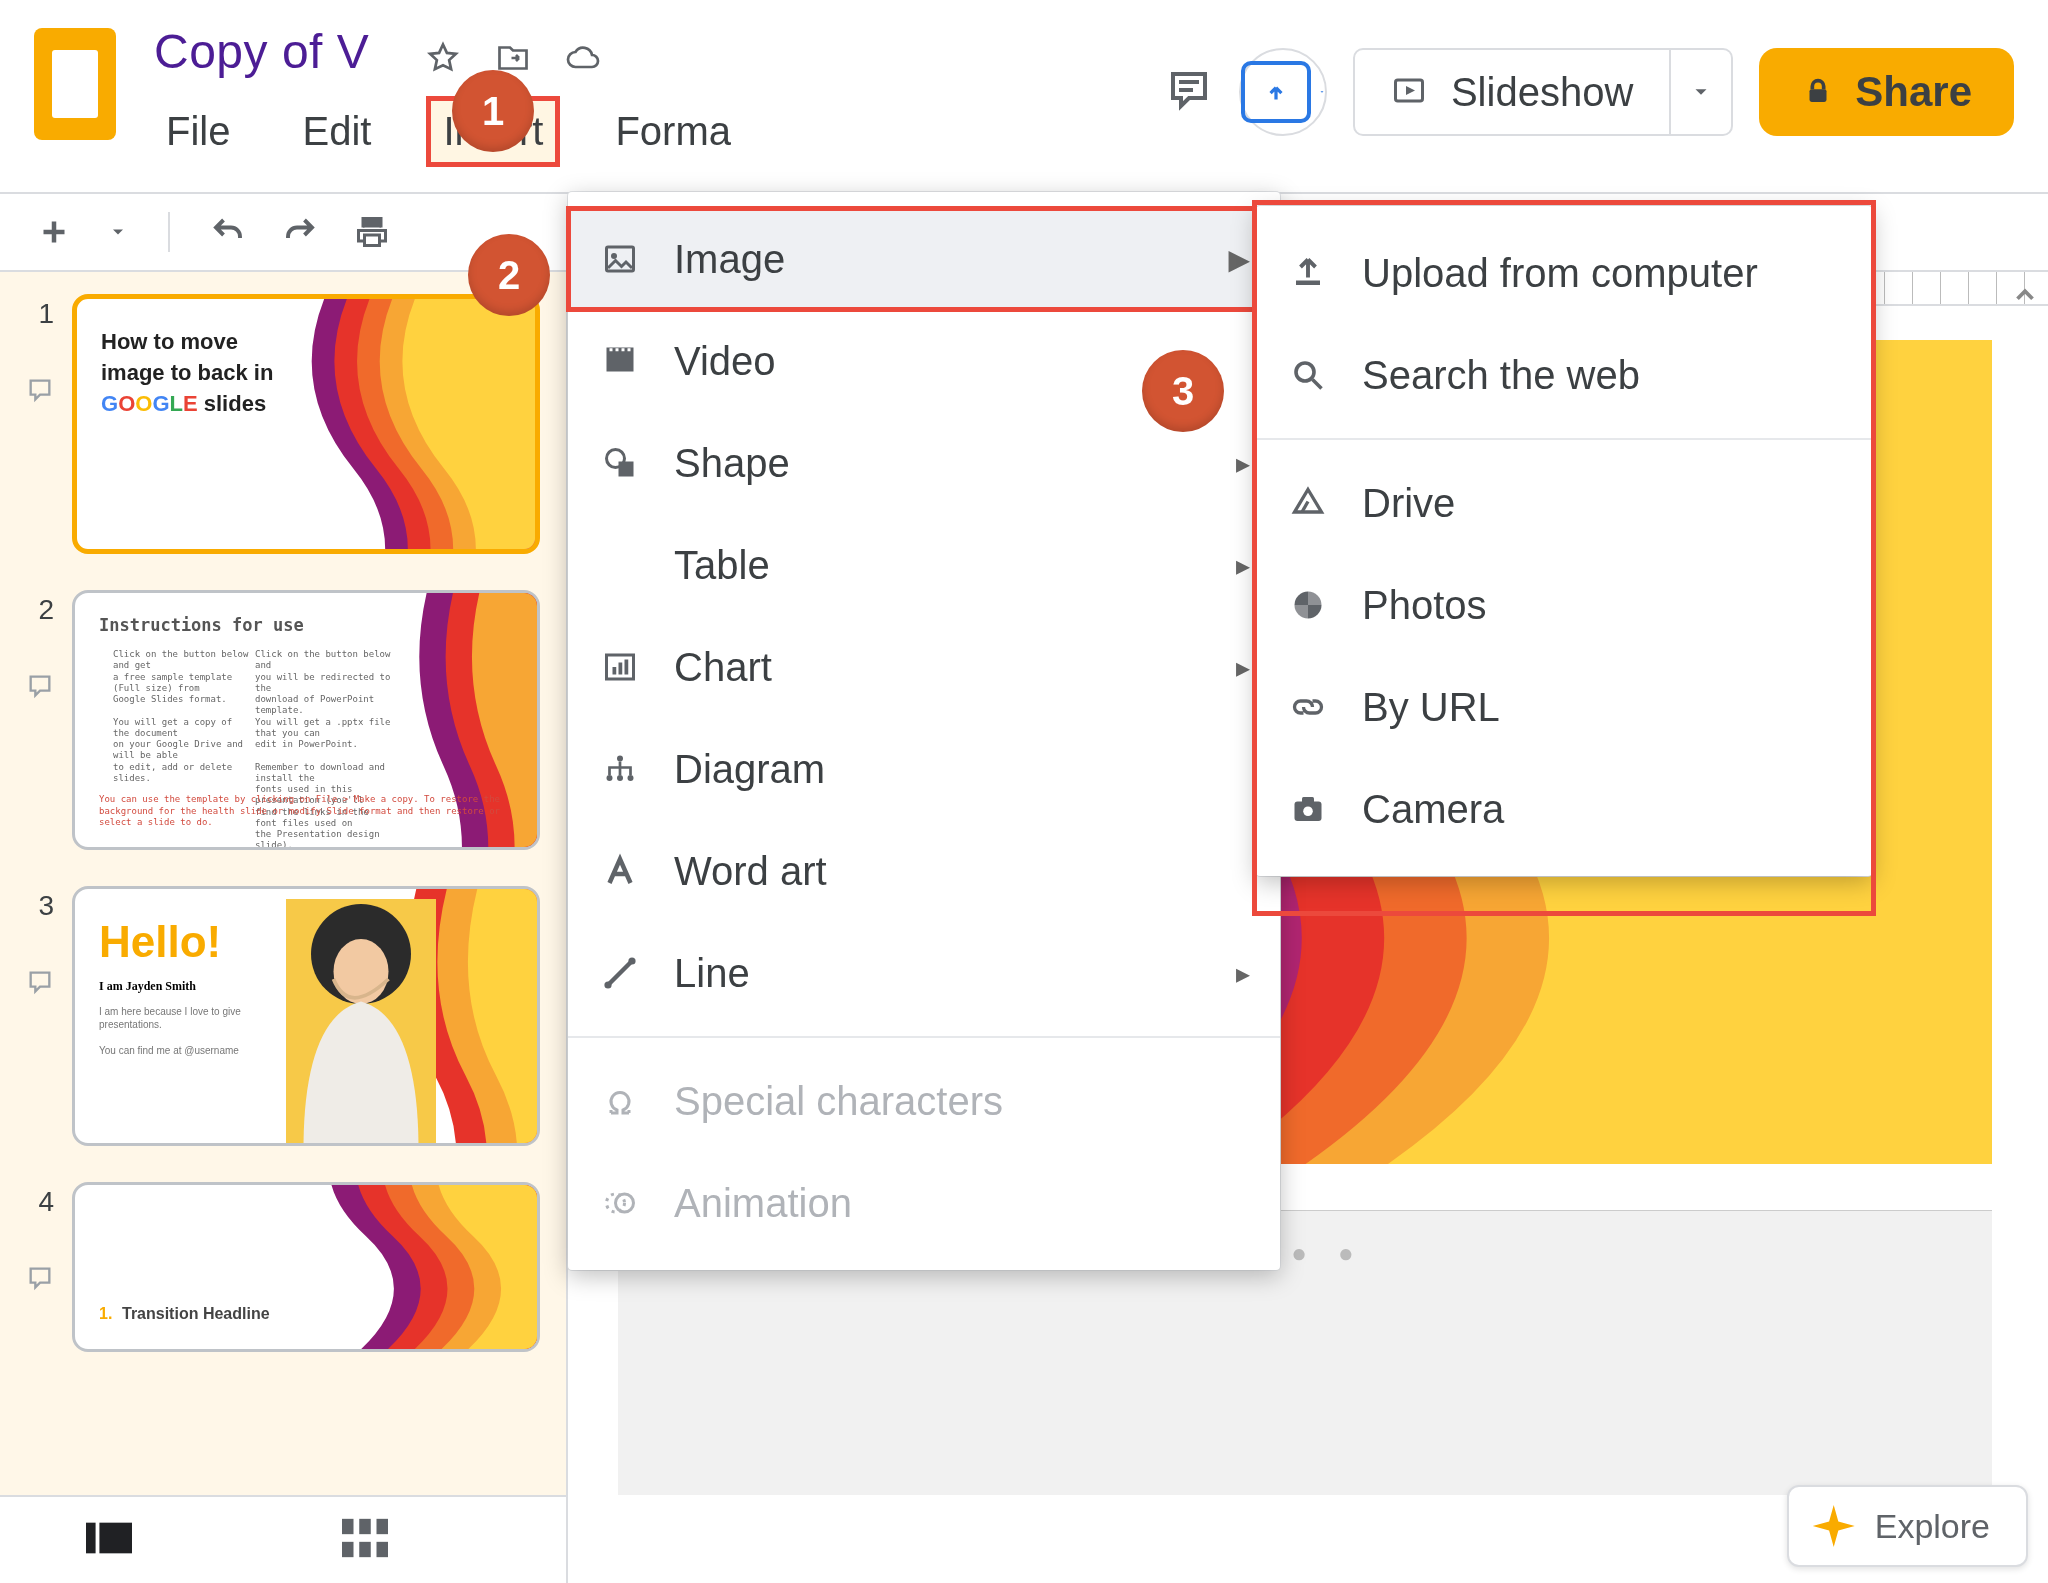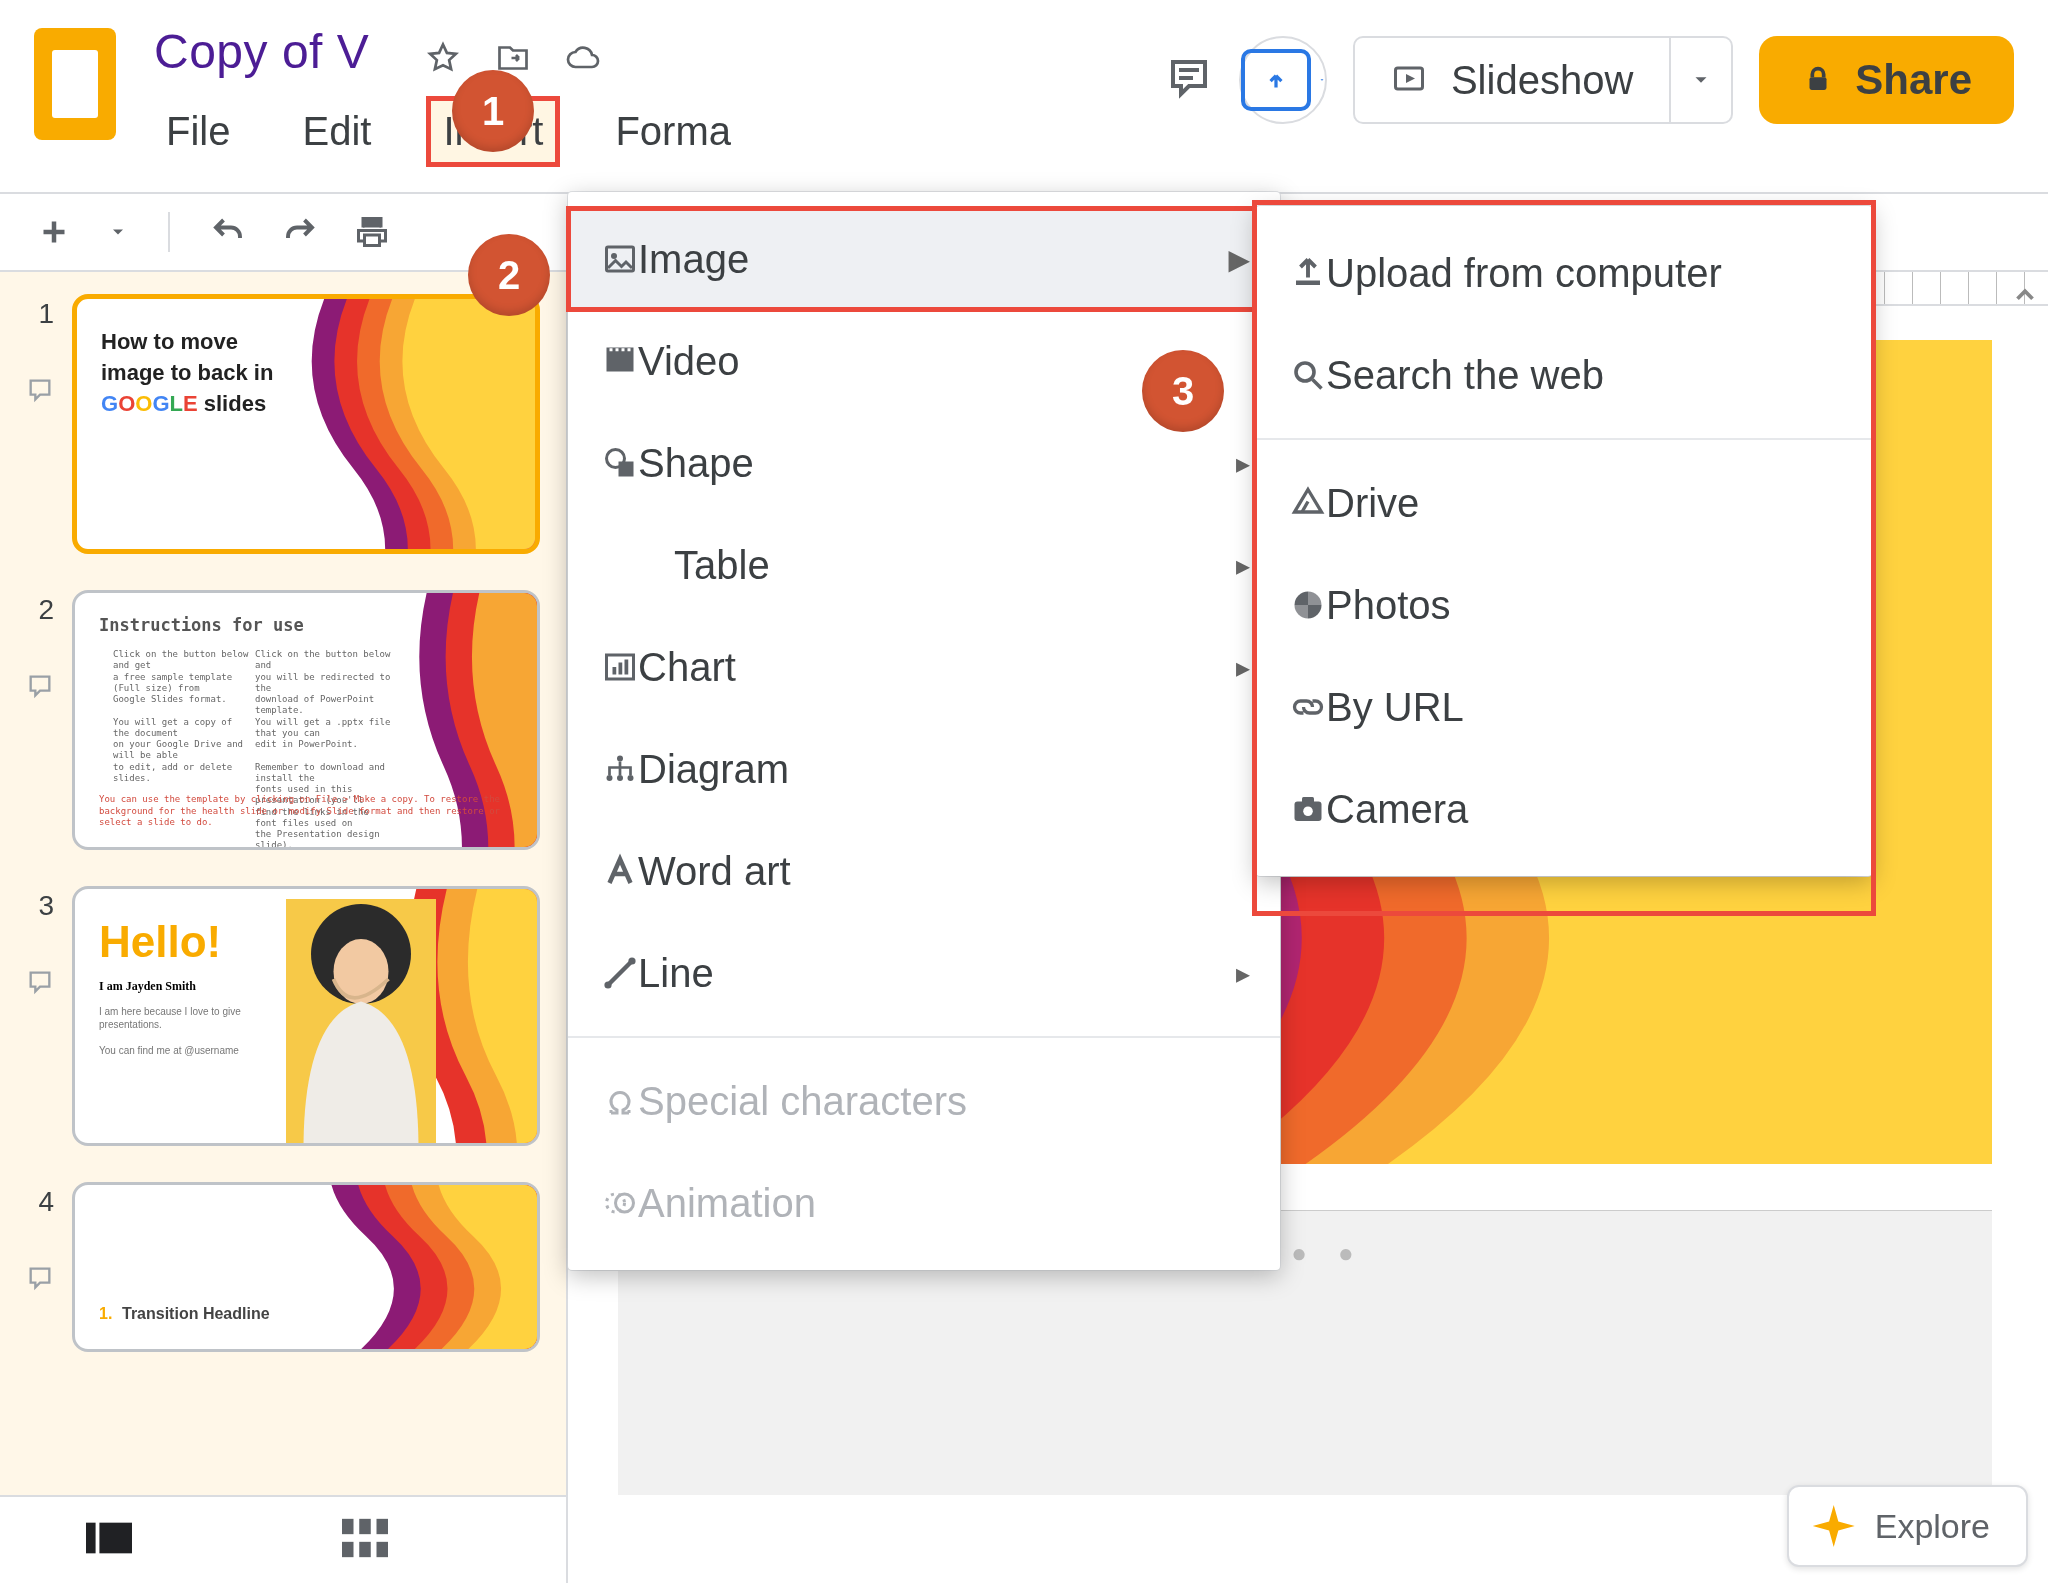--- a/index.html
+++ b/index.html
@@ -18,21 +18,21 @@
   #topbar{display:flex;align-items:flex-start;padding:20px 34px 0 34px;position:relative;height:192px}
   #logo{width:82px;height:112px;border-radius:8px;background:var(--accent);position:relative;margin-right:38px;margin-top:8px;flex:none}
   #logo::after{content:"";position:absolute;inset:22px 18px;background:#fff;border-radius:3px}
   #docname{font-size:48px;color:#4c1d95;letter-spacing:.5px;padding:4px 0 8px 0}
   #hdricons{display:flex;gap:34px;align-items:center;margin-left:56px;margin-top:12px}
   #menubar{display:flex;gap:48px;font-size:40px;color:#3c4043;margin-top:14px}
   .menubar-item{padding:8px 12px}
   #menu-insert{outline:5px solid var(--hl);background:#fff6e3}
   
   
-  #rightbtns{position:absolute;right:34px;top:36px;display:flex;gap:26px;align-items:center}
+  #rightbtns{position:absolute;right:34px;top:48px;display:flex;gap:26px;align-items:center}
   .splitbtn{display:flex;align-items:center;border:2px solid var(--lgrey);border-radius:10px;height:88px;background:#fff}
   .splitbtn.main{padding:0 36px;font-size:40px;color:#3c4043;gap:24px}
   .splitbtn.drop{width:62px;justify-content:center;border-left:none;border-top-left-radius:0;border-bottom-left-radius:0}
   .splitbtn.mainl{border-top-right-radius:0;border-bottom-right-radius:0}
   #share-btn{background:var(--accent);border:none;border-radius:18px;height:88px;padding:0 42px;display:flex;align-items:center;gap:20px;font-size:42px;font-weight:600;color:#3c4043}
   #present-box{border:4px solid #2a78e4;border-radius:10px;padding:14px 18px;display:flex;align-items:center;gap:10px}
   .circlebtn{width:88px;height:88px;border-radius:44px;border:2px solid var(--lgrey);display:flex;align-items:center;justify-content:center}
   
   
   #toolbar{height:80px;border-top:2px solid var(--lgrey);border-bottom:2px solid var(--lgrey);display:flex;align-items:center;padding:0 28px;gap:20px}
@@ -65,21 +65,21 @@
   #ruler{height:34px;border-bottom:2px solid var(--lgrey);position:absolute;left:0;right:0;top:0;background:repeating-linear-gradient(90deg,#bbb 0 1px,transparent 1px 28px)}
   #canvas-holder{position:absolute;left:50px;right:56px;top:68px;bottom:0;background:#f1f1f1;overflow:hidden}
   #slide{position:absolute;left:0;right:0;top:0;height:870px;background:#fff;box-shadow:0 0 0 1px #ccc;overflow:hidden}
   #slide .bigwave{position:absolute;inset:0}
   #dots2{position:absolute;left:50%;transform:translateX(-50%);top:898px;color:#bbb;letter-spacing:12px;font-size:26px}
   #scroll-up{position:absolute;right:8px;top:8px;color:#888}
   
   
   .menu{position:absolute;background:#fff;border-radius:4px;box-shadow:0 6px 24px rgba(0,0,0,.25),0 0 0 1px #e4e6e9;padding:16px 0;z-index:50}
   #insert-menu{left:568px;top:192px;width:712px}
-  .mitem{display:flex;align-items:center;height:102px;padding:0 34px;font-size:40px;color:#3c4043;position:relative}
+  .mitem{display:flex;align-items:center;height:102px;padding:0 34px;gap:36px;font-size:40px;color:#3c4043;position:relative}
   .mitem.hover{background:var(--menu-hover);outline:5px solid var(--hl);outline-offset:-3px}
   .mitem.disabled{color:#b0b3b8}
   .mitem.disabled svg{fill:#b0b3b8}
   .mitem .arrow{position:absolute;right:30px;font-size:28px;color:#666}
   .menu .divider{height:2px;background:#e6e8eb;margin:12px 0}
   .mitem.indent{padding-left:106px}
   #submenu{left:1256px;top:206px;width:616px}
   #submenu-border{position:absolute;left:1252px;top:200px;width:624px;height:716px;border:5px solid var(--hl);z-index:60;pointer-events:none}
   
   

